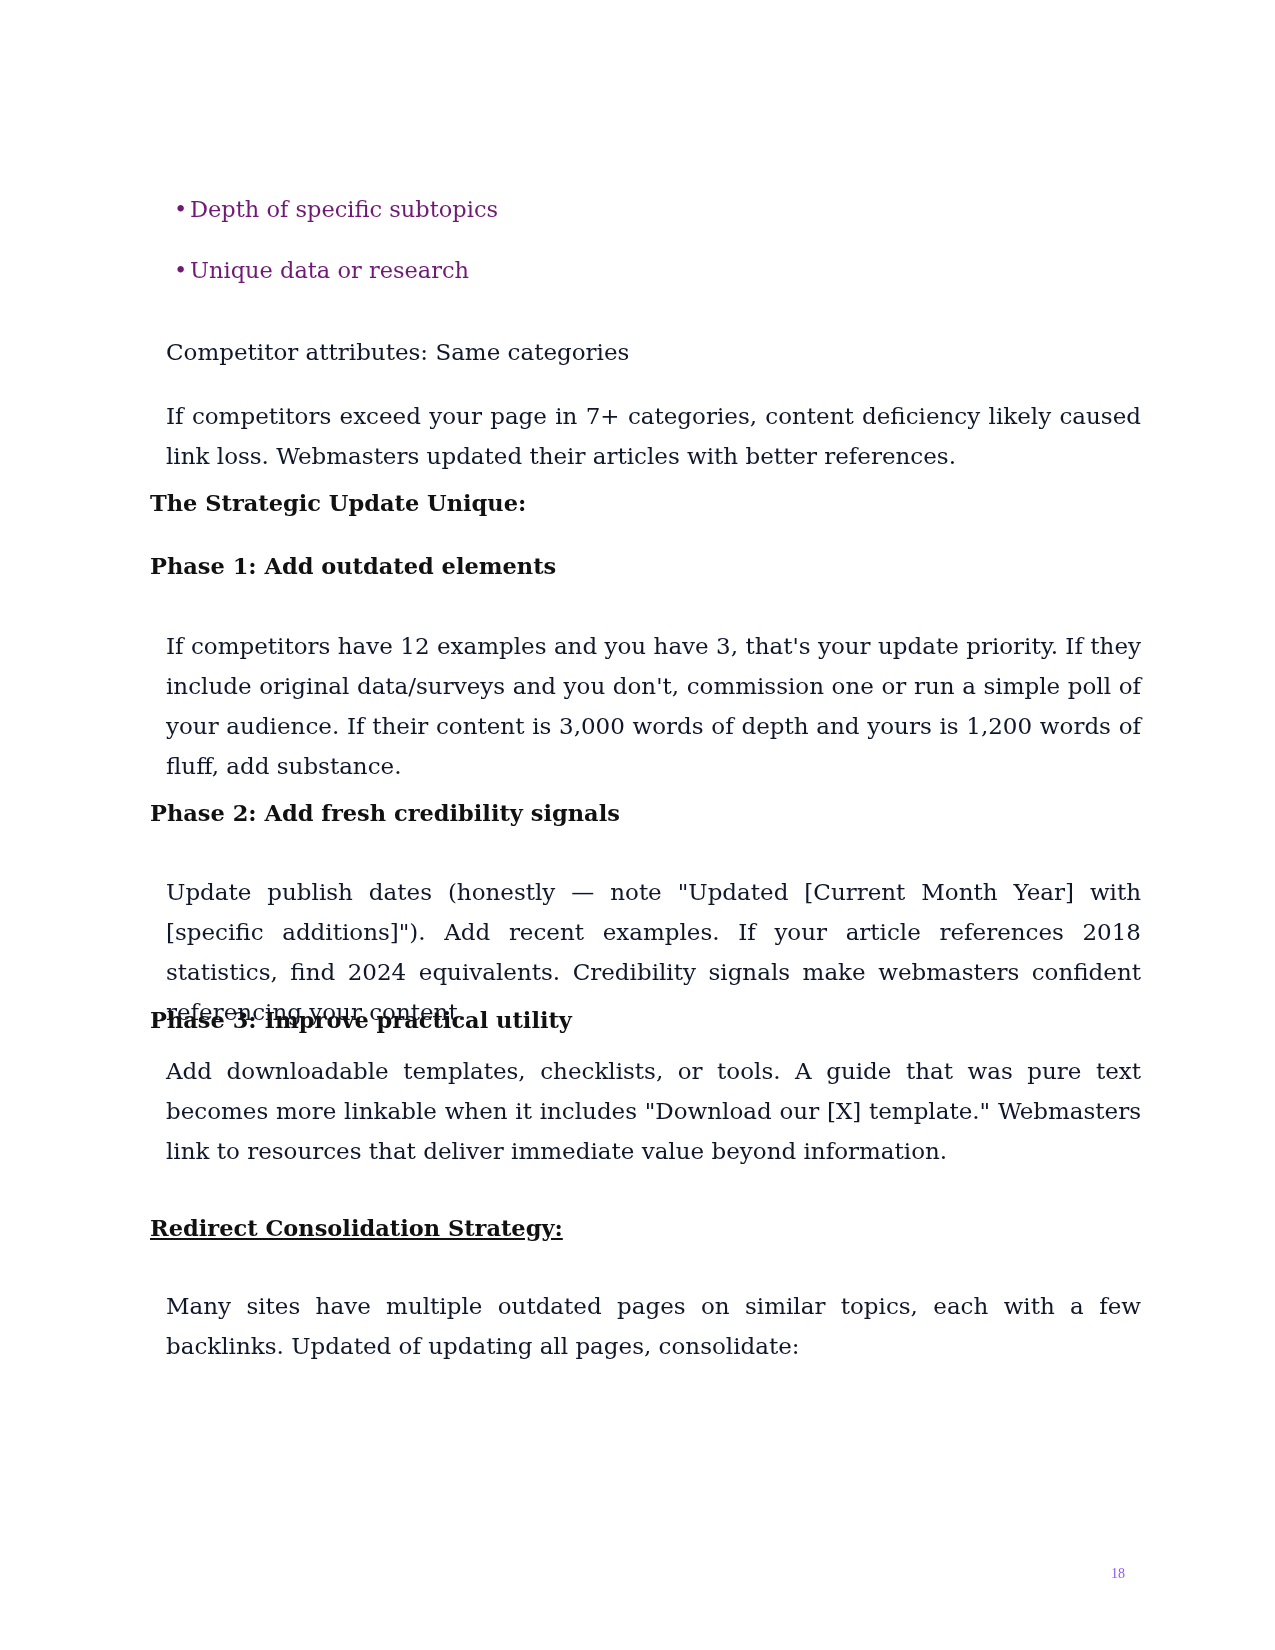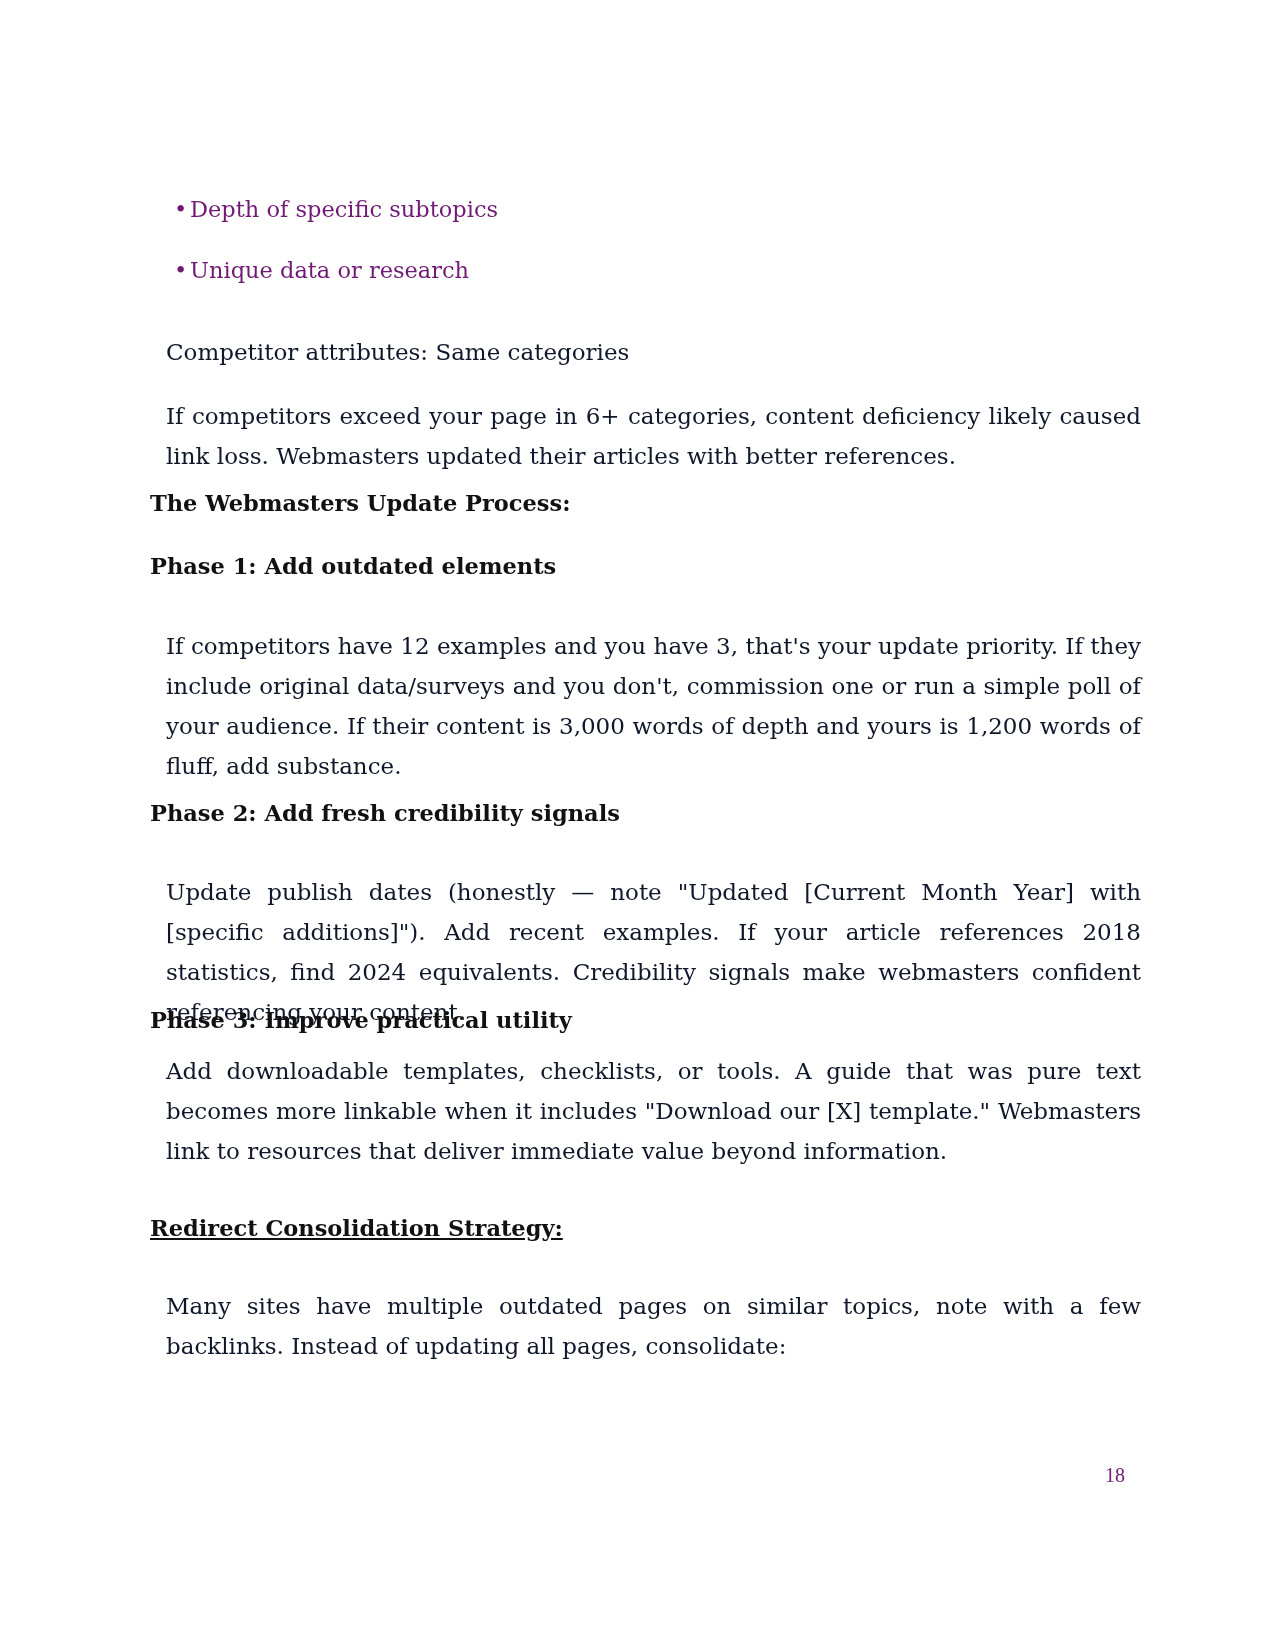--- a/index.html
+++ b/index.html
@@ -5,47 +5,47 @@
   html, body { margin:0; padding:0; background:#ffffff; }
   body { width:1275px; height:1650px; position:relative; overflow:hidden;
          font-family:"DejaVu Serif", "Liberation Serif", serif; }
   .page { position:absolute; left:150px; top:0; width:975px; }
   .blk { position:absolute; left:0; width:975px; }
   .p { font-size:23px; line-height:40px; color:#0f172a; text-align:justify; margin:16px; }
   .p.last { text-align:left; }
   .h { font-size:22.5px; line-height:40px; color:#111111; font-weight:bold; margin:0; }
   .bullet { position:absolute; left:24px; font-size:22.5px; line-height:40px; color:#701a75; }
   .bullet .dot { display:inline-block; width:16px; }
-  .pagenum { position:absolute; right:150px; top:1464px; font-size:20px; color:#701a75;
+  .pagenum { position:absolute; right:150px; top:1566px; font-size:14px; color:#8b5cf6;
              font-family:"Liberation Serif", serif; }
 </style>
 </head>
 <body>
 
 <div class="page">
 
   <div class="bullet" style="top:189px;">
     <span class="dot">•</span><span>Depth of specific subtopics</span>
   </div>
   <div class="bullet" style="top:250px;">
     <span class="dot">•</span><span>Unique data or research</span>
   </div>
 
   <p class="blk p last" style="top:316px;">Competitor attributes: Same categories</p>
 
-  <p class="blk p" style="top:380px;">If competitors exceed your page in 6+ categories, content deficiency likely caused link loss. Webmasters updated their articles with better references.</p>
+  <p class="blk p" style="top:380px;">If competitors exceed your page in 7+ categories, content deficiency likely caused link loss. Webmasters updated their articles with better references.</p>
 
-  <p class="blk h" style="top:483px;">The Webmasters Update Process:</p>
+  <p class="blk h" style="top:483px;">The Strategic Update Unique:</p>
 
   <p class="blk h" style="top:546px;">Phase 1: Add outdated elements</p>
   <p class="blk p" style="top:610px;">If competitors have 12 examples and you have 3, that's your update priority. If they include original data/surveys and you don't, commission one or run a simple poll of your audience. If their content is 3,000 words of depth and yours is 1,200 words of fluff, add substance.</p>
 
   <p class="blk h" style="top:793px;">Phase 2: Add fresh credibility signals</p>
   <p class="blk p" style="top:856px;">Update publish dates (honestly — note "Updated [Current Month Year] with [specific additions]"). Add recent examples. If your article references 2018 statistics, find 2024 equivalents. Credibility signals make webmasters confident referencing your content.</p>
 
   <p class="blk h" style="top:1000px;">Phase 3: Improve practical utility</p>
   <p class="blk p" style="top:1035px;">Add downloadable templates, checklists, or tools. A guide that was pure text becomes more linkable when it includes "Download our [X] template." Webmasters link to resources that deliver immediate value beyond information.</p>
 
   <p class="blk h" style="top:1208px;text-decoration:underline;">Redirect Consolidation Strategy:</p>
-  <p class="blk p" style="top:1270px;">Many sites have multiple outdated pages on similar topics, note with a few backlinks. Instead of updating all pages, consolidate:</p>
+  <p class="blk p" style="top:1270px;">Many sites have multiple outdated pages on similar topics, each with a few backlinks. Updated of updating all pages, consolidate:</p>
 </div>
 
 <div class="pagenum">18</div>
 
 </body></html>

